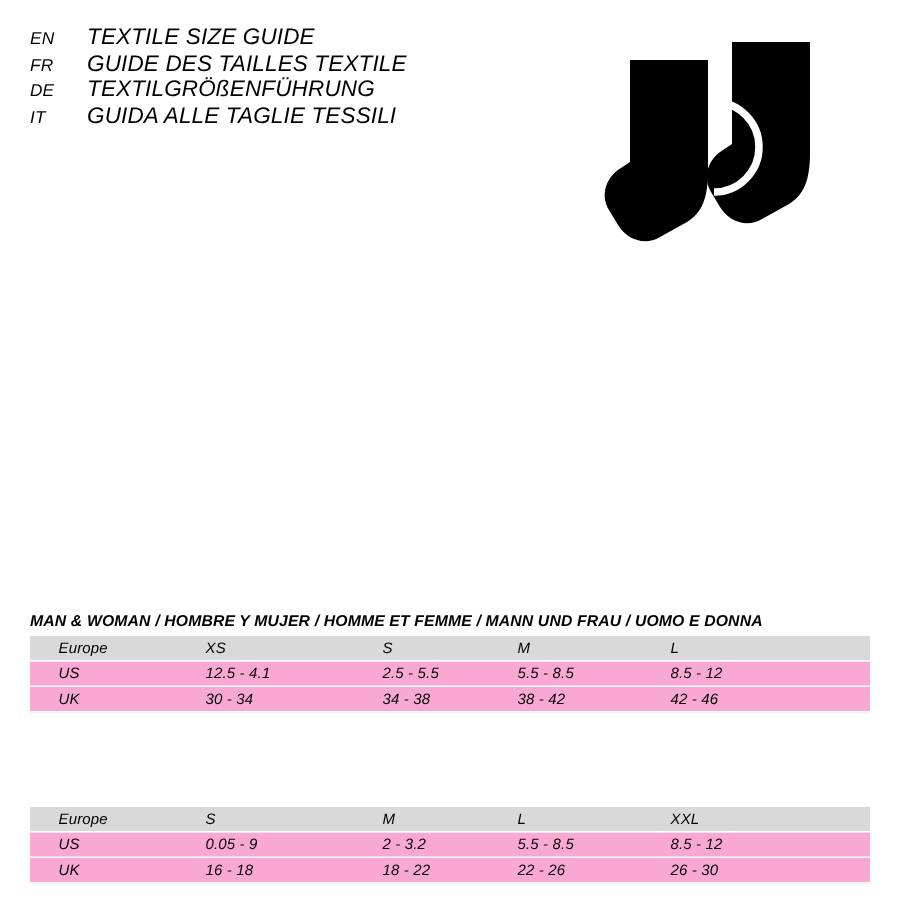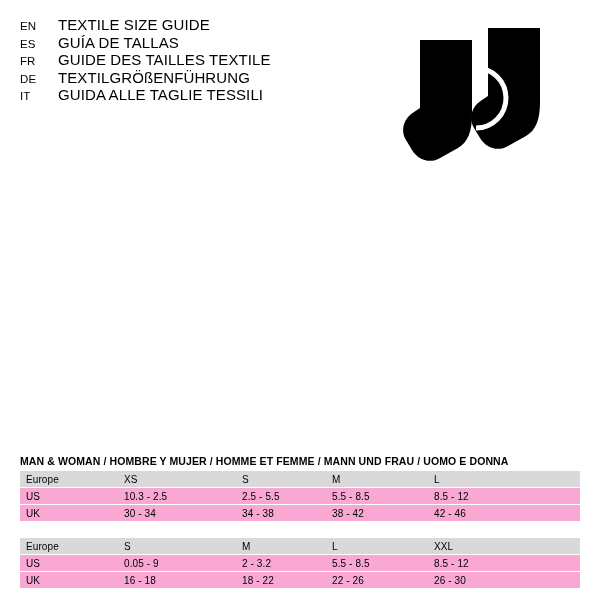--- a/index.html
+++ b/index.html
@@ -13,20 +13,21 @@
     font-family: "Liberation Sans", sans-serif;
     color: #000000;
     overflow: hidden;
     position: relative;
   }
 
   .page {
     position: relative;
     width: 600px;
     height: 600px;
+    font-style: italic;
   }
 
   
   .lang-block {
     position: absolute;
     left: 20px;
     top: 17px;
     width: 360px;
   }
   .lang-row {
@@ -63,39 +64,39 @@
     width: 180px;
     height: 165px;
   }
 
   
   .table-section {
     position: absolute;
     left: 20px;
     width: 560px;
   }
-  .section-man { top: 408px; margin-top: 47px; }
+  .section-man { top: 408px; }
   .section-children { top: 538px; }
 
   .section-title {
     font-size: 10.5px;
     font-weight: bold;
     letter-spacing: 0.1px;
     margin-bottom: 4px;
   }
 
   table.size-table {
     border-collapse: collapse;
     width: 560px;
     table-layout: fixed;
     font-size: 10px;
   }
   table.size-table td {
     height: 16px;
-    padding: 0 0 0 6px;
+    padding: 0 0 0 19px;
     vertical-align: middle;
     font-size: 10px;
     letter-spacing: 0.1px;
     border-bottom: 1px solid #ffffff;
   }
   table.size-table tr.head td {
     background: #d9d9d9;
   }
   table.size-table tr.body td {
     background: #f9a8d4;
@@ -108,24 +109,20 @@
 </style>
 </head>
 <body>
 
 <div class="page">
 
   <div class="lang-block">
     <div class="lang-row">
       <span class="lang-code">EN</span>
       <span class="lang-text">TEXTILE SIZE GUIDE</span>
-    </div>
-    <div class="lang-row">
-      <span class="lang-code">ES</span>
-      <span class="lang-text">GUÍA DE TALLAS</span>
     </div>
     <div class="lang-row">
       <span class="lang-code">FR</span>
       <span class="lang-text">GUIDE DES TAILLES TEXTILE</span>
     </div>
     <div class="lang-row">
       <span class="lang-code">DE</span>
       <span class="lang-text">TEXTILGRÖßENFÜHRUNG</span>
     </div>
     <div class="lang-row">
@@ -160,21 +157,21 @@
       <tbody>
         <tr class="head">
           <td>Europe</td>
           <td>XS</td>
           <td>S</td>
           <td>M</td>
           <td>L</td>
         </tr>
         <tr class="body">
           <td>US</td>
-          <td>10.3 - 2.5</td>
+          <td>12.5 - 4.1</td>
           <td>2.5 - 5.5</td>
           <td>5.5 - 8.5</td>
           <td>8.5 - 12</td>
         </tr>
         <tr class="body">
           <td>UK</td>
           <td>30 - 34</td>
           <td>34 - 38</td>
           <td>38 - 42</td>
           <td>42 - 46</td>

